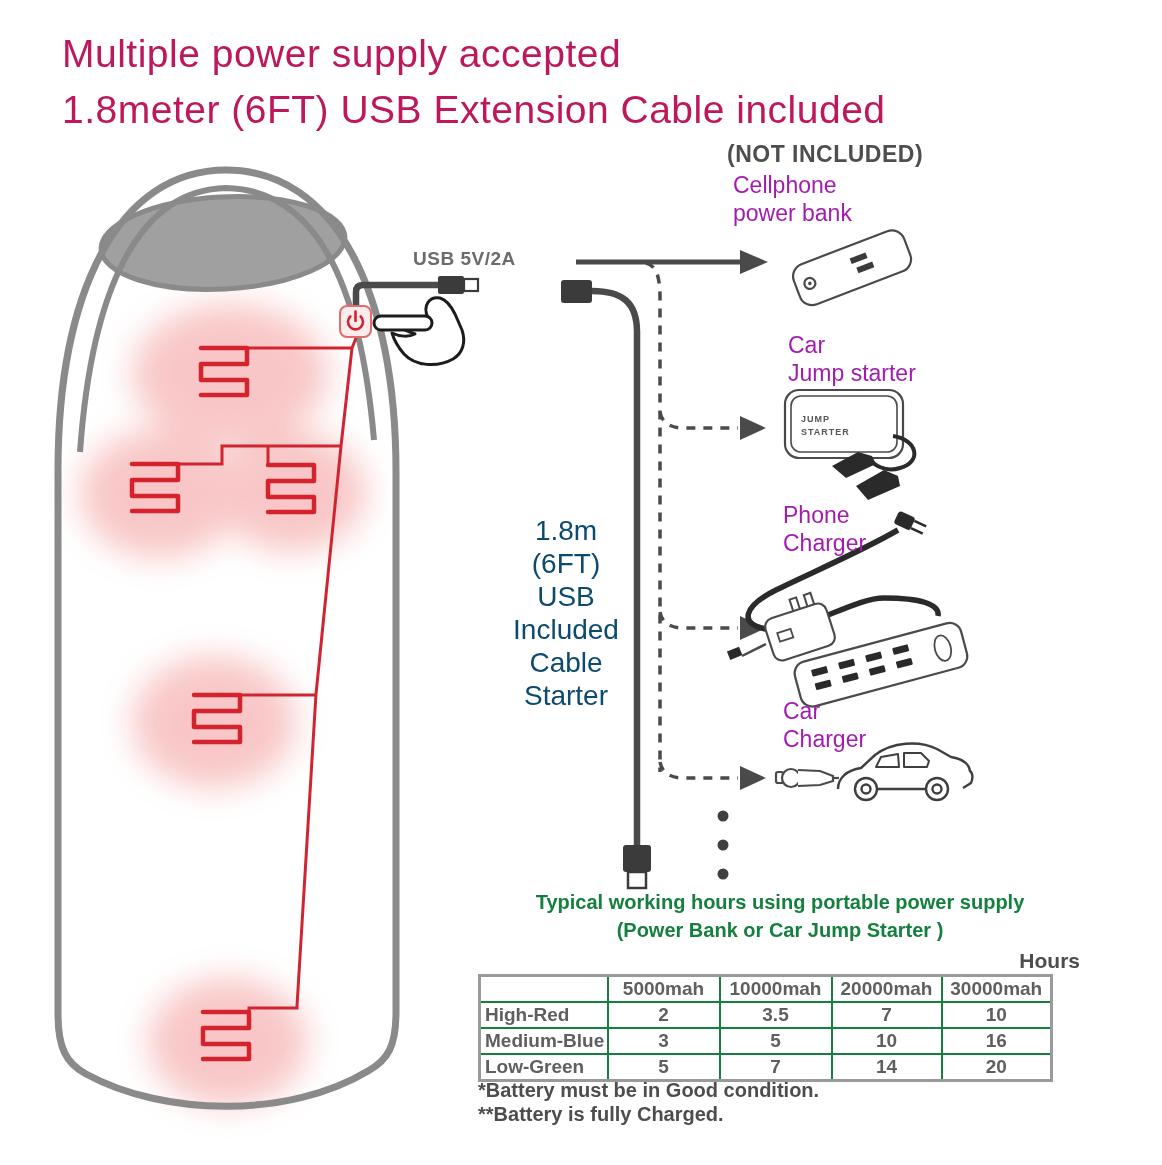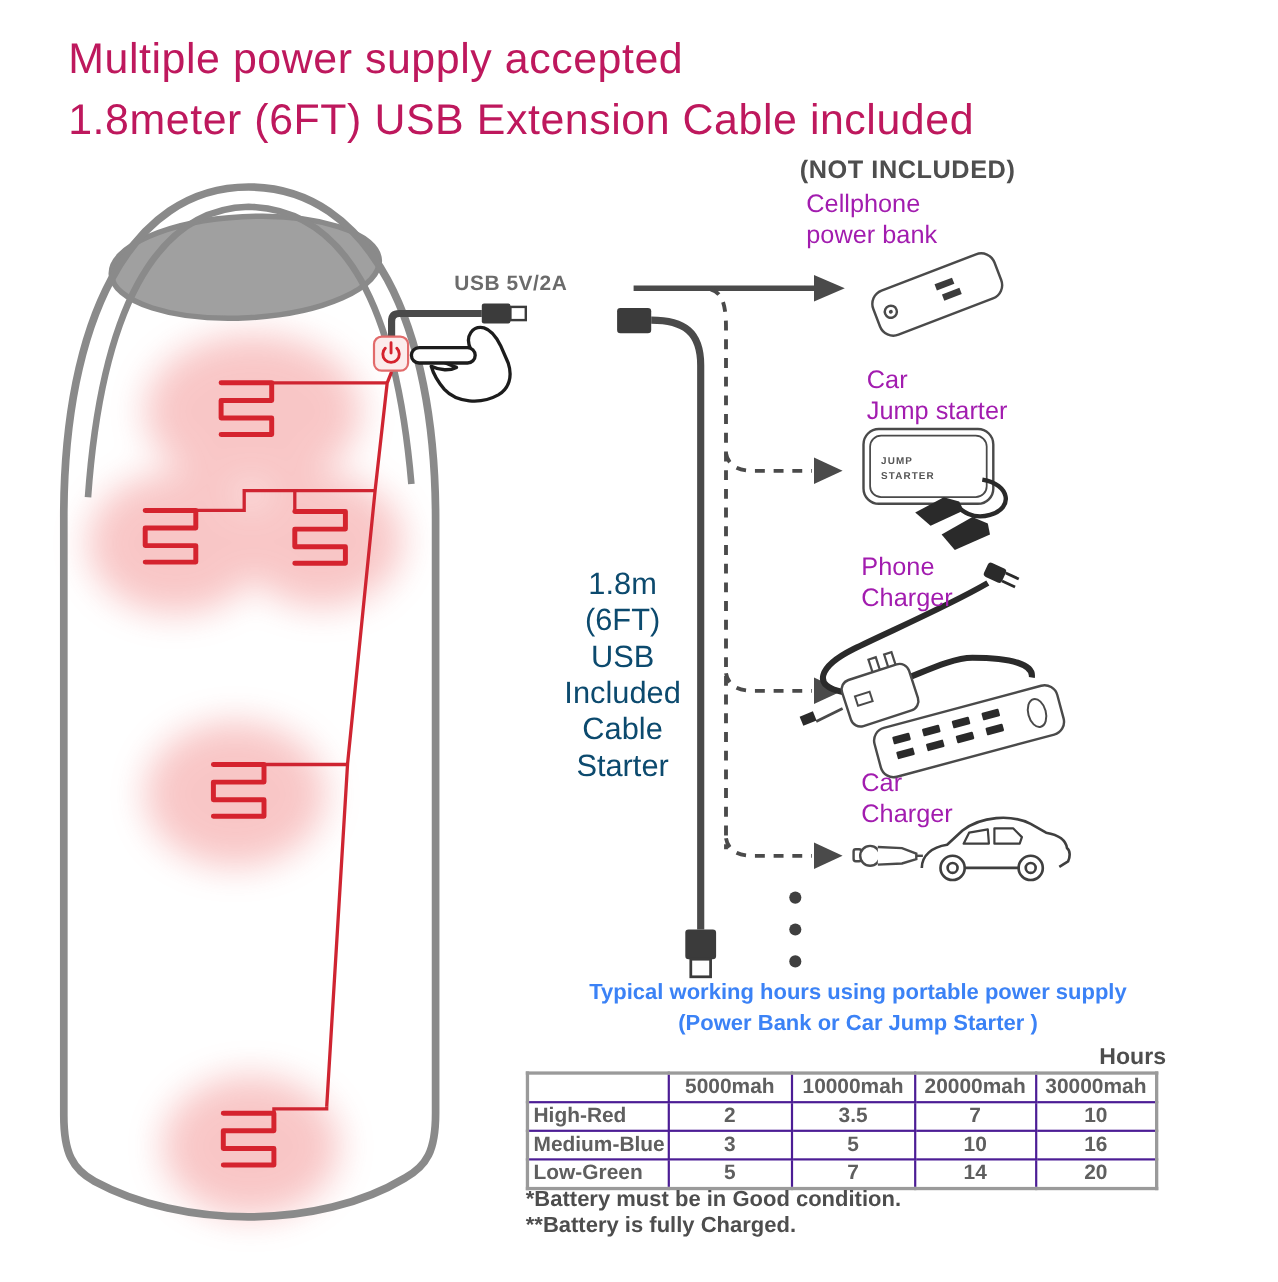--- a/index.html
+++ b/index.html
@@ -4,25 +4,25 @@
 <style>
   html,body{margin:0;padding:0;background:#fff;}
   #canvas{position:relative;width:1162px;height:1165px;background:#fff;overflow:hidden;
           font-family:"Liberation Sans", sans-serif;}
   .abs{position:absolute;}
   .title{left:62px;top:26px;font-size:39px;line-height:56px;color:#be185d;letter-spacing:.5px;}
   .usb-label{left:413px;top:248px;font-size:19px;font-weight:bold;color:#6b6b6b;letter-spacing:.5px;}
   .not-included{left:727px;top:141px;font-size:23px;font-weight:bold;color:#4e4e4e;letter-spacing:.5px;}
   .dev-label{font-size:23px;color:#a21caf;line-height:28px;}
   .ext-note{left:468px;top:514px;width:196px;text-align:center;font-size:28px;color:#0c4a6e;line-height:33px;}
-  .tbl-head{left:440px;width:680px;text-align:center;font-size:20px;font-weight:bold;color:#3b82f6;}
-  .hours{left:940px;top:949px;width:120px;text-align:right;font-size:21px;font-weight:bold;color:#4d4d4d;}
+  .tbl-head{left:440px;width:680px;text-align:center;font-size:20px;font-weight:bold;color:#15803d;}
+  .hours{left:960px;top:949px;width:120px;text-align:right;font-size:21px;font-weight:bold;color:#4d4d4d;}
   table.hours-table{position:absolute;left:478px;top:974px;border-collapse:collapse;
       font-size:19px;font-weight:bold;color:#5f5f5f;table-layout:fixed;}
-  table.hours-table td,table.hours-table th{border:2px solid #4c1d95;height:24px;padding:0;
+  table.hours-table td,table.hours-table th{border:2px solid #15803d;height:24px;padding:0;
       text-align:center;font-weight:bold;white-space:nowrap;overflow:hidden;}
   table.hours-table{border:3px solid #9a9a9a;}
   table.hours-table td.lbl{text-align:left;padding-left:4px;}
   .footnote{left:478px;font-size:20px;font-weight:bold;color:#4d4d4d;}
   svg text{font-family:"Liberation Sans", sans-serif;}
 </style>
 </head>
 <body>
 
 <div id="canvas">

